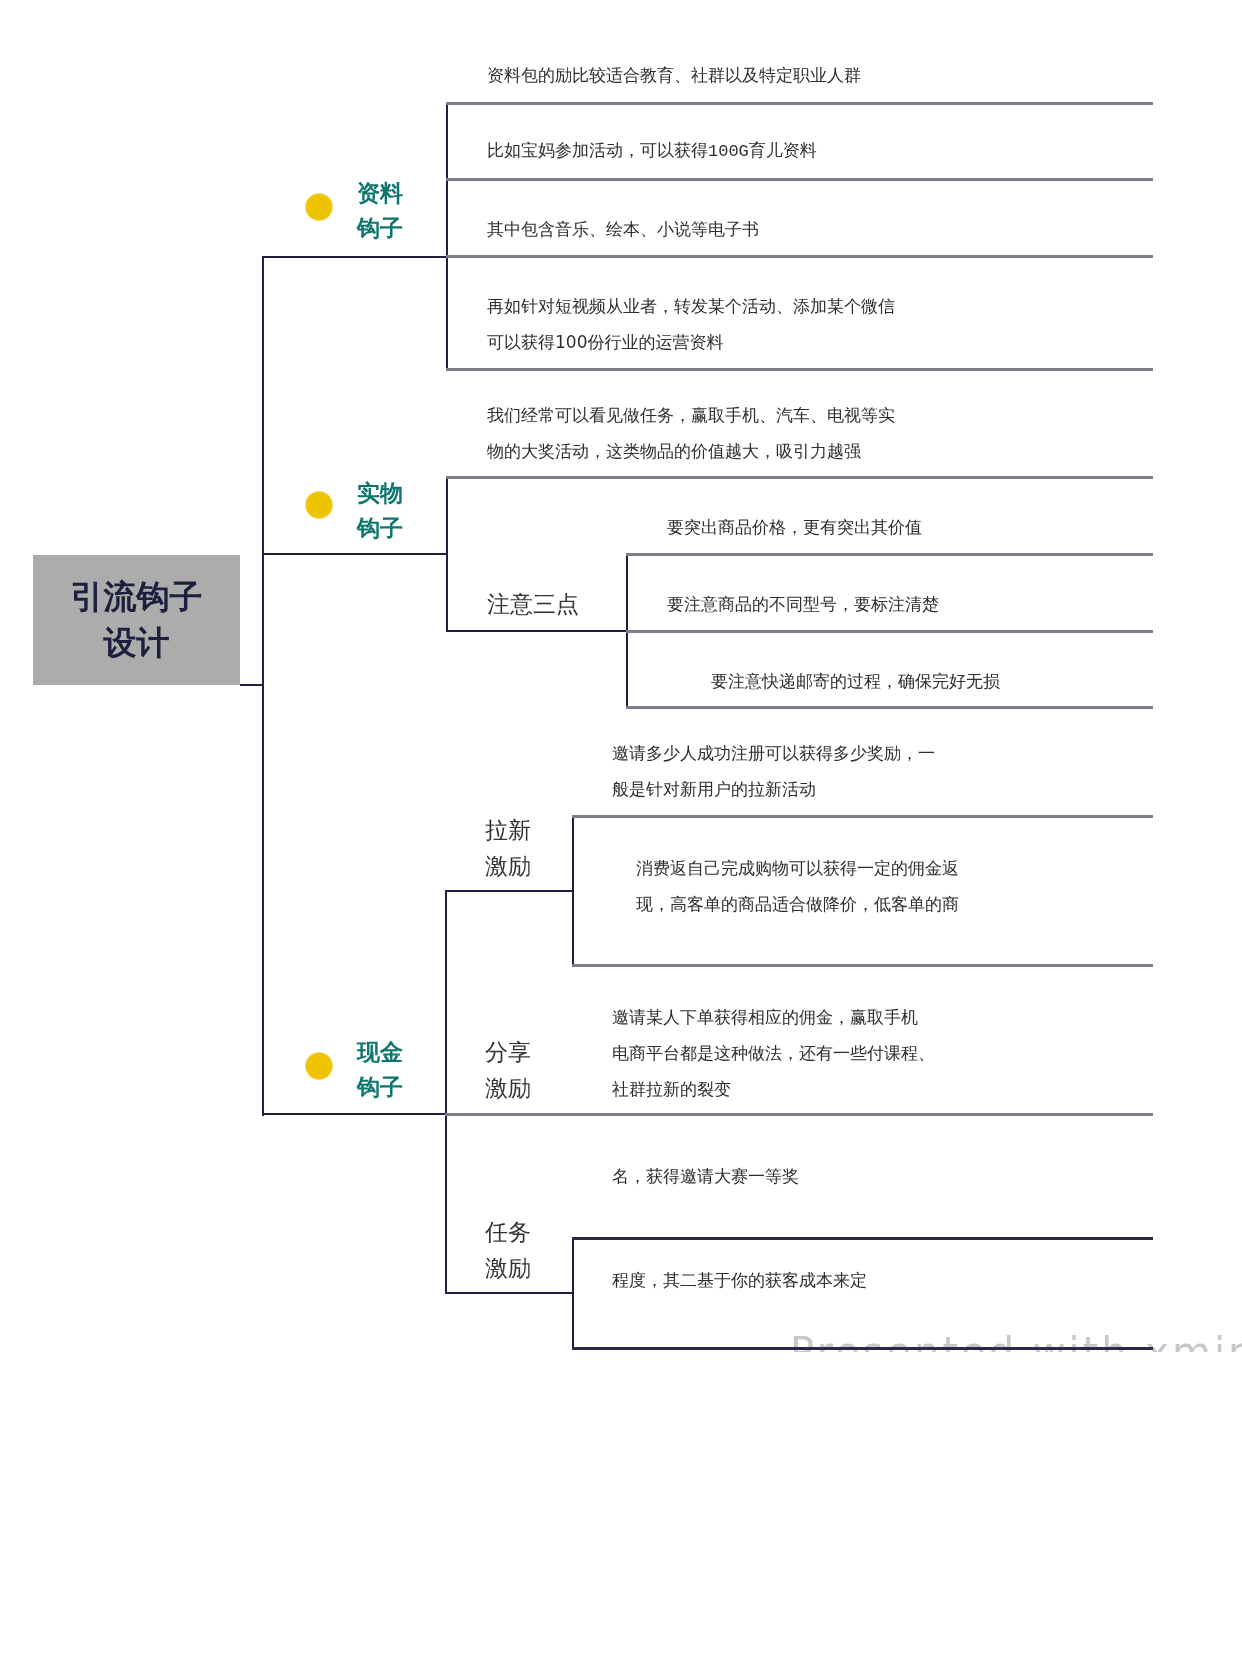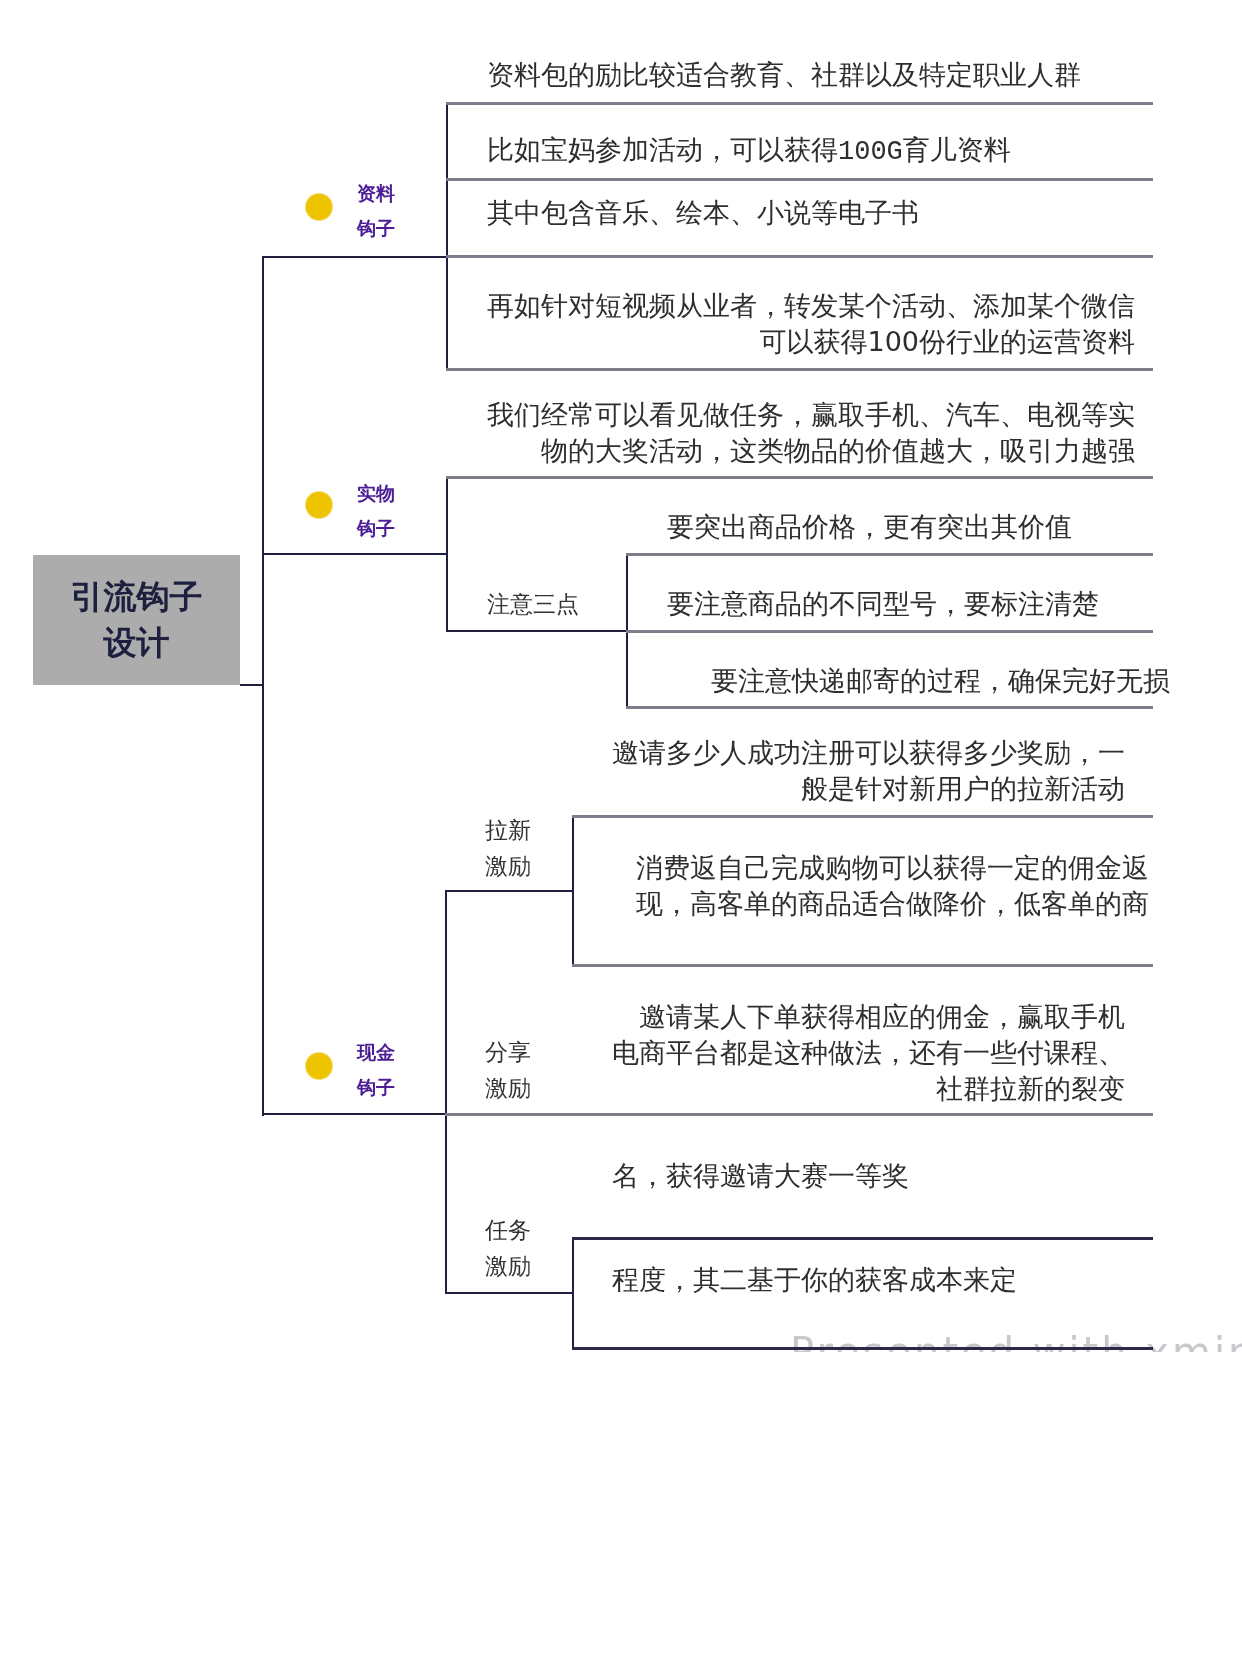--- a/index.html
+++ b/index.html
@@ -8,24 +8,24 @@
   .ln { position: absolute; background: #1f1f3f; }
   .h { height: 2px; }
   .v { width: 2px; }
   .leaf-line { position: absolute; height: 3px; background: #7d7d8c; }
   .root { position: absolute; left: 33px; top: 555px; width: 207px; height: 130px;
           background: #acacac; display: flex; align-items: center; justify-content: center;
           text-align: center; color: #1c1f3d; font-weight: bold; font-size: 33px; line-height: 46px; }
   .root span { display: block; }
   .bullet { position: absolute; width: 26px; height: 26px; border-radius: 50%;
             background: #eec400; box-shadow: 0 0 0 1px #f4dd7a; }
-  .hook { position: absolute; font-size: 19px; font-weight: bold; color: #4c1d95; line-height: 35px; }
+  .hook { position: absolute; font-size: 23px; font-weight: bold; color: #0f766e; line-height: 35px; }
   .hook span, .sub span { display: block; }
   .sub { position: absolute; font-size: 23px; color: #333; line-height: 36px; }
-  .leaf { position: absolute; font-size: 27px; color: #2e2e2e; line-height: 36px; white-space: nowrap; text-align: right; }
+  .leaf { position: absolute; font-size: 17px; color: #2e2e2e; line-height: 36px; white-space: nowrap; }
   .leaf span { display: block; }
   .watermark { position: absolute; left: 790px; top: 1328px; height: 24px; overflow: hidden;
                font-size: 40px; color: #c8c8cc; letter-spacing: 3px; line-height: 48px; white-space: nowrap; }
 </style>
 </head>
 <body>
 
 <div class="root">
   <div>
     <span>引流钩子</span>
@@ -46,21 +46,21 @@
 <div class="leaf" style="left:487px; top:57px;">
   <span>资料包的励比较适合教育、社群以及特定职业人群</span>
 </div>
 <div class="leaf-line" style="left:446px; top:102px; width:707px;"></div>
 
 <div class="leaf" style="left:487px; top:134px;font-family:Liberation Mono, monospace;">
   <span>比如宝妈参加活动，可以获得100G育儿资料</span>
 </div>
 <div class="leaf-line" style="left:446px; top:178px; width:707px;"></div>
 
-<div class="leaf" style="left:487px; top:195px;">
+<div class="leaf" style="left:487px; top:211px;">
   <span>其中包含音乐、绘本、小说等电子书</span>
 </div>
 <div class="leaf-line" style="left:446px; top:255px; width:707px;"></div>
 
 <div class="leaf" style="left:487px; top:288px;">
   <span>再如针对短视频从业者，转发某个活动、添加某个微信</span>
   <span>可以获得100份行业的运营资料</span>
 </div>
 <div class="leaf-line" style="left:446px; top:368px; width:707px;"></div>
 
@@ -130,21 +130,21 @@
   <span>分享</span>
   <span>激励</span>
 </div>
 <div class="leaf" style="left:612px; top:999px;">
   <span>邀请某人下单获得相应的佣金，赢取手机</span>
   <span>电商平台都是这种做法，还有一些付课程、</span>
   <span>社群拉新的裂变</span>
 </div>
 <div class="leaf-line" style="left:445px; top:1113px; width:708px;"></div>
 
-<div class="sub" style="left:485px; top:1214px;font-family:Liberation Mono, monospace;">
+<div class="sub" style="left:485px; top:1214px;">
   <span>任务</span>
   <span>激励</span>
 </div>
 <div class="ln h" style="left:445px; top:1292px; width:129px;"></div>
 <div class="ln v" style="left:572px; top:1237px; height:112px;"></div>
 
 <div class="leaf" style="left:612px; top:1158px;">
   <span>名，获得邀请大赛一等奖</span>
 </div>
 <div class="leaf-line" style="left:572px; top:1237px; width:581px; background:#2a2a48;"></div>

